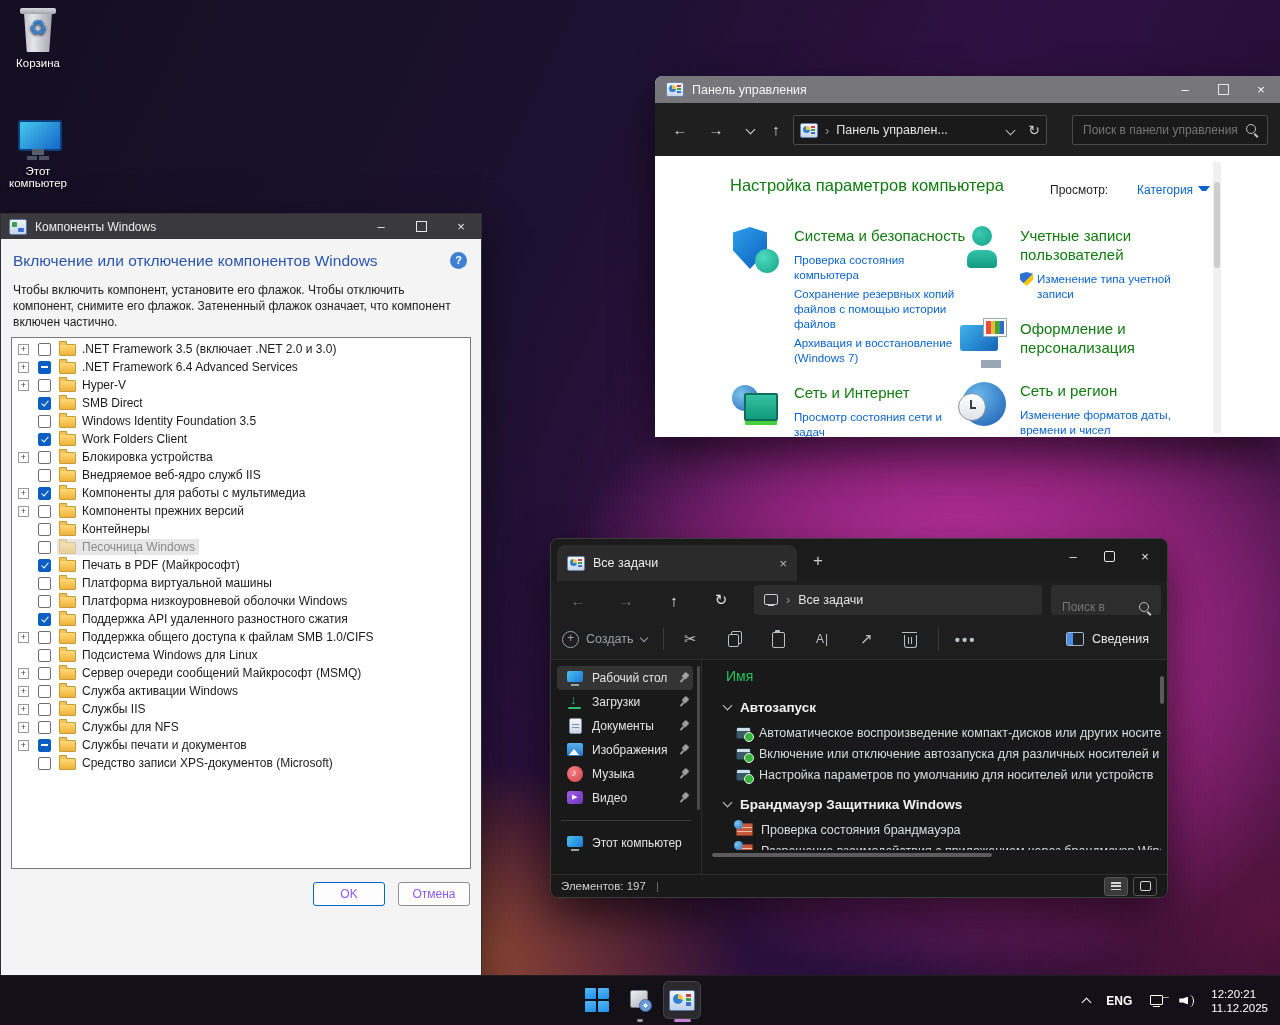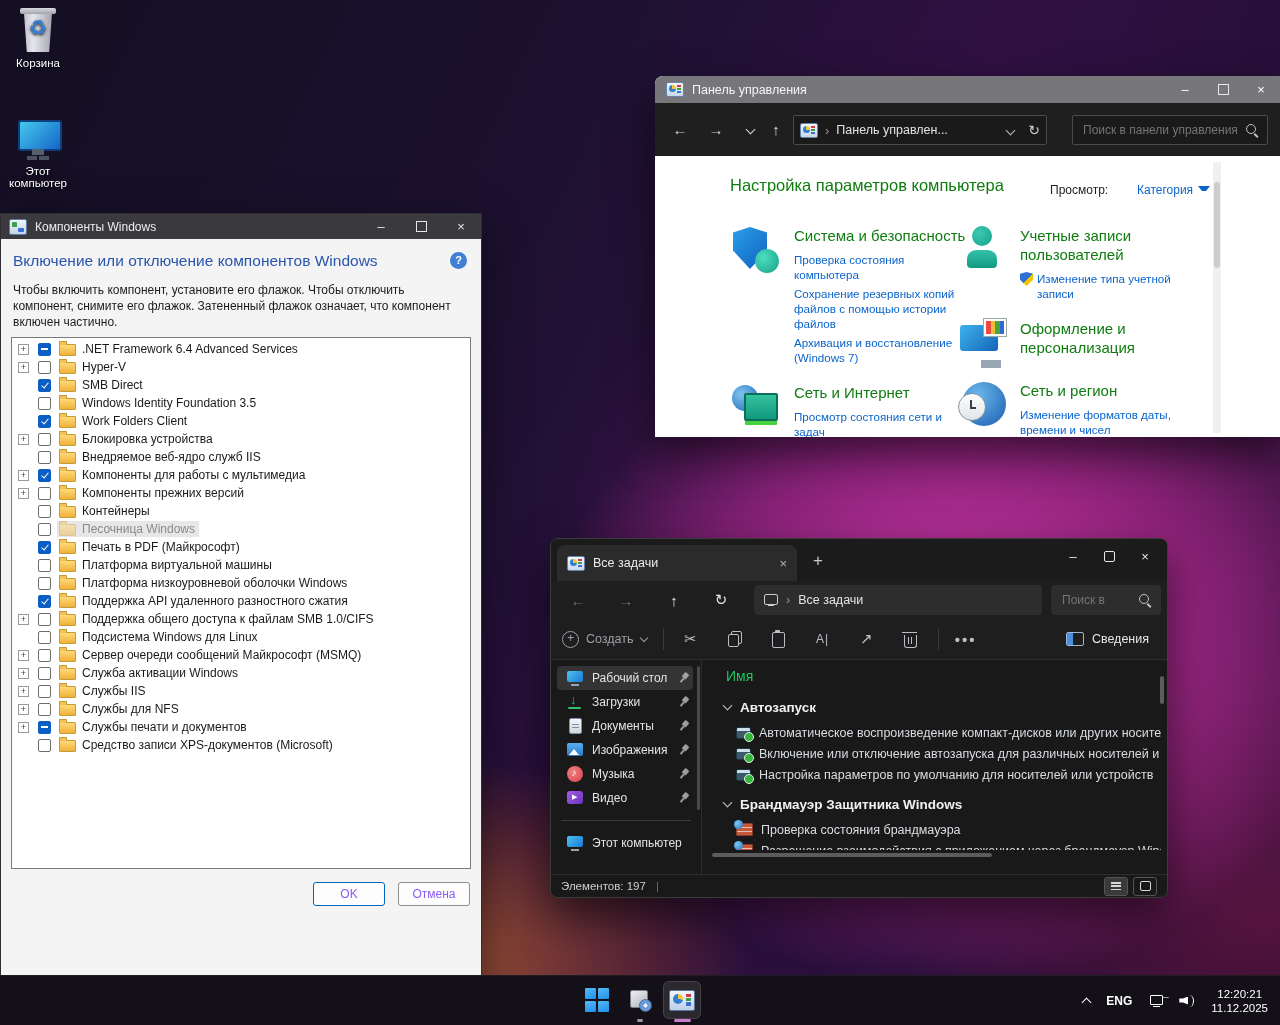--- a/index.html
+++ b/index.html
@@ -113,21 +113,21 @@
   #ex-ctrl span{width:36px;height:30px;display:flex;align-items:center;justify-content:center;color:#e8e8e8;font-size:13px}
   #ex-ctrl .mx i{display:block;width:9px;height:9px;border:1.2px solid #e8e8e8;border-radius:2px}
   #ex-nav{position:absolute;left:0;top:42px;right:0;height:38px;background:#1e1e1e}
   #ex-nav .na{position:absolute;top:4px;width:30px;height:30px;display:flex;align-items:center;justify-content:center;font-size:15px;color:#e0e0e0}
   #ex-nav .na.dim{color:#6c6c6c}
   #ex-addr{position:absolute;left:203px;top:4px;width:288px;height:30px;background:#2d2d2d;border-radius:4px;display:flex;align-items:center;padding:0 10px;box-sizing:border-box;color:#e4e4e4;font-size:12.5px;gap:8px}
   .mini-mon{width:14px;height:12px;position:relative;flex:none}
   .mini-mon::before{content:"";position:absolute;left:0;top:0;right:0;height:9px;border:1.3px solid #c8cdd2;border-radius:2px}
   .mini-mon::after{content:"";position:absolute;left:4px;bottom:0;width:6px;height:1.5px;background:#c8cdd2}
   #ex-addr .crumb-sep{color:#9a9a9a}
-  #ex-search{position:absolute;left:500px;top:4px;width:110px;height:30px;background:#2d2d2d;border-radius:4px;display:flex;align-items:center;padding:0 9px;box-sizing:border-box;gap:12px}
+  #ex-search{position:absolute;left:500px;top:4px;width:110px;height:30px;background:#2d2d2d;border-radius:4px;display:flex;align-items:flex-end;padding:0 9px;box-sizing:border-box;gap:12px}
   #ex-search input{flex:1;min-width:0;background:transparent;border:none;outline:none;color:#a8a8a8;font-size:12px;font-family:inherit}
   #ex-search .mag{color:#c2c2c2;flex:none}
   #ex-toolbar{position:absolute;left:0;top:80px;right:0;height:40px;background:#1e1e1e;border-bottom:1px solid #2e2e2e;display:flex;align-items:center;color:#b9bfc7}
   .tbtn{display:flex;align-items:center;gap:7px;padding:0 11px;font-size:12.5px;color:#9aa0a8}
   .tb-plus{width:15px;height:15px;border:1.4px solid #9aa0a8;border-radius:50%;text-align:center;line-height:13px;font-size:12px}
   .tb-plus::before{content:"+"}
   .tdiv{width:1px;height:22px;background:#3a3a3a;margin:0 5px}
   .tico{width:44px;display:flex;align-items:center;justify-content:center;font-size:15px}
   .tb-copy{position:relative;width:14px;height:16px}
   .tb-copy::before{content:"";position:absolute;right:0;top:0;width:9px;height:11px;border:1.3px solid #b9bfc7;border-radius:2px}
@@ -202,21 +202,21 @@
   #run-cp{left:674px;width:17px;background:#c77fd0}
   #tray{position:absolute;right:0;top:0;height:100%;display:flex;align-items:center;color:#fff}
   #tray-chev{margin-right:16px;color:#fff}
   #tray-lang{font-size:12px;font-weight:700;margin-right:18px}
   .tr-net{position:relative;width:15px;height:13px;margin-right:14px}
   .tr-net::before{content:"";position:absolute;left:0;top:1px;width:11px;height:8px;border:1.4px solid #fff;border-radius:1px}
   .tr-net::after{content:"";position:absolute;left:3px;bottom:0;width:7px;height:1.5px;background:#fff;box-shadow:9px -9px 0 -0.2px #fff}
   .tr-vol{position:relative;width:16px;height:14px;margin-right:16px}
   .tr-vol::before{content:"";position:absolute;left:0;top:3px;width:9px;height:8px;background:#fff;clip-path:polygon(0 25%,40% 25%,100% 0,100% 100%,40% 75%,0 75%)}
   .tr-vol::after{content:"";position:absolute;right:1px;top:1px;width:8px;height:12px;border:1.6px solid #fff;border-left:none;border-top:none;border-bottom:none;border-radius:50%;border-right-color:#fff}
-  #tray-clock{text-align:center;font-size:11.5px;line-height:14px;margin-right:12px}
+  #tray-clock{text-align:left;font-size:11.5px;line-height:14px;margin-right:12px}
 </style>
 </head>
 <body>
 
 <div id="desktop">
 
   <div class="dicon" style="left:0;top:8px">
     <div class="img bin">
         <span class="rec glyph">♻</span>
       </div>
@@ -334,20 +334,28 @@
         <span class="mx">
             <i></i>
           </span>
         <span>×</span>
       </span>
     </div>
     <div id="feat-head">Включение или отключение компонентов Windows</div>
     <div id="feat-help">?</div>
     <div id="feat-desc">Чтобы включить компонент, установите его флажок. Чтобы отключить компонент, снимите его флажок. Затененный флажок означает, что компонент включен частично.</div>
     <div id="features-list">
+        <div class="feat-row">
+          <span class="expander"></span>
+          <span class="cb unchecked"></span>
+          <span class="lblwrap">
+            <span class="folder"></span>
+            <span class="feat-label">.NET Framework 3.5 (включает .NET 2.0 и 3.0)</span>
+          </span>
+        </div>
         <div class="feat-row">
           <span class="expander"></span>
           <span class="cb partial"></span>
           <span class="lblwrap">
             <span class="folder"></span>
             <span class="feat-label">.NET Framework 6.4 Advanced Services</span>
           </span>
         </div>
         <div class="feat-row">
           <span class="expander"></span>

